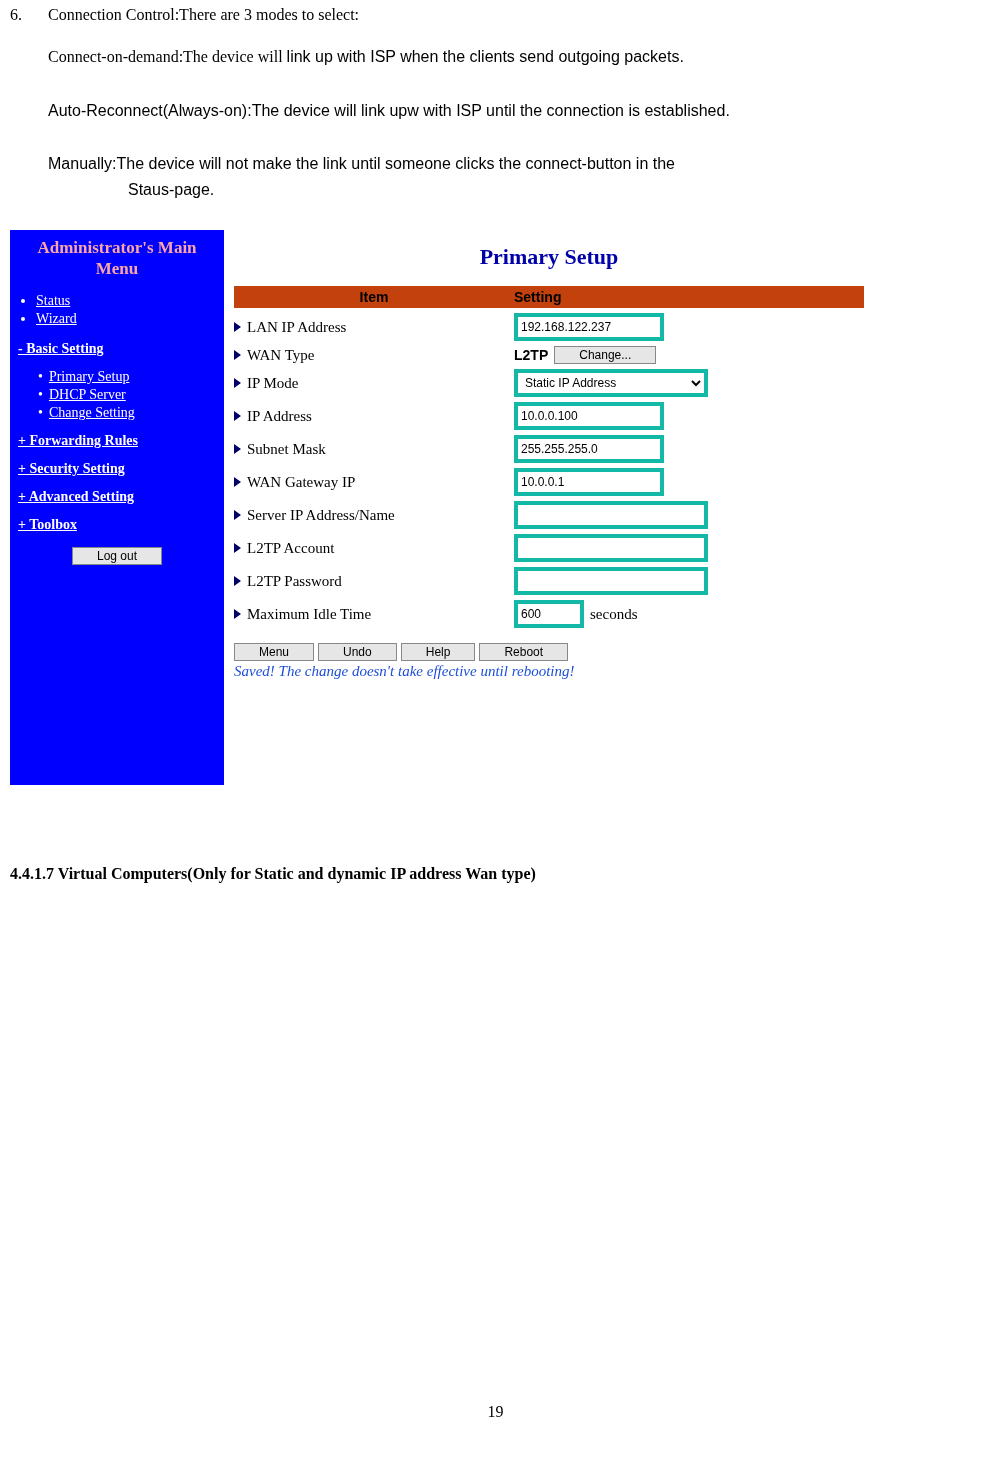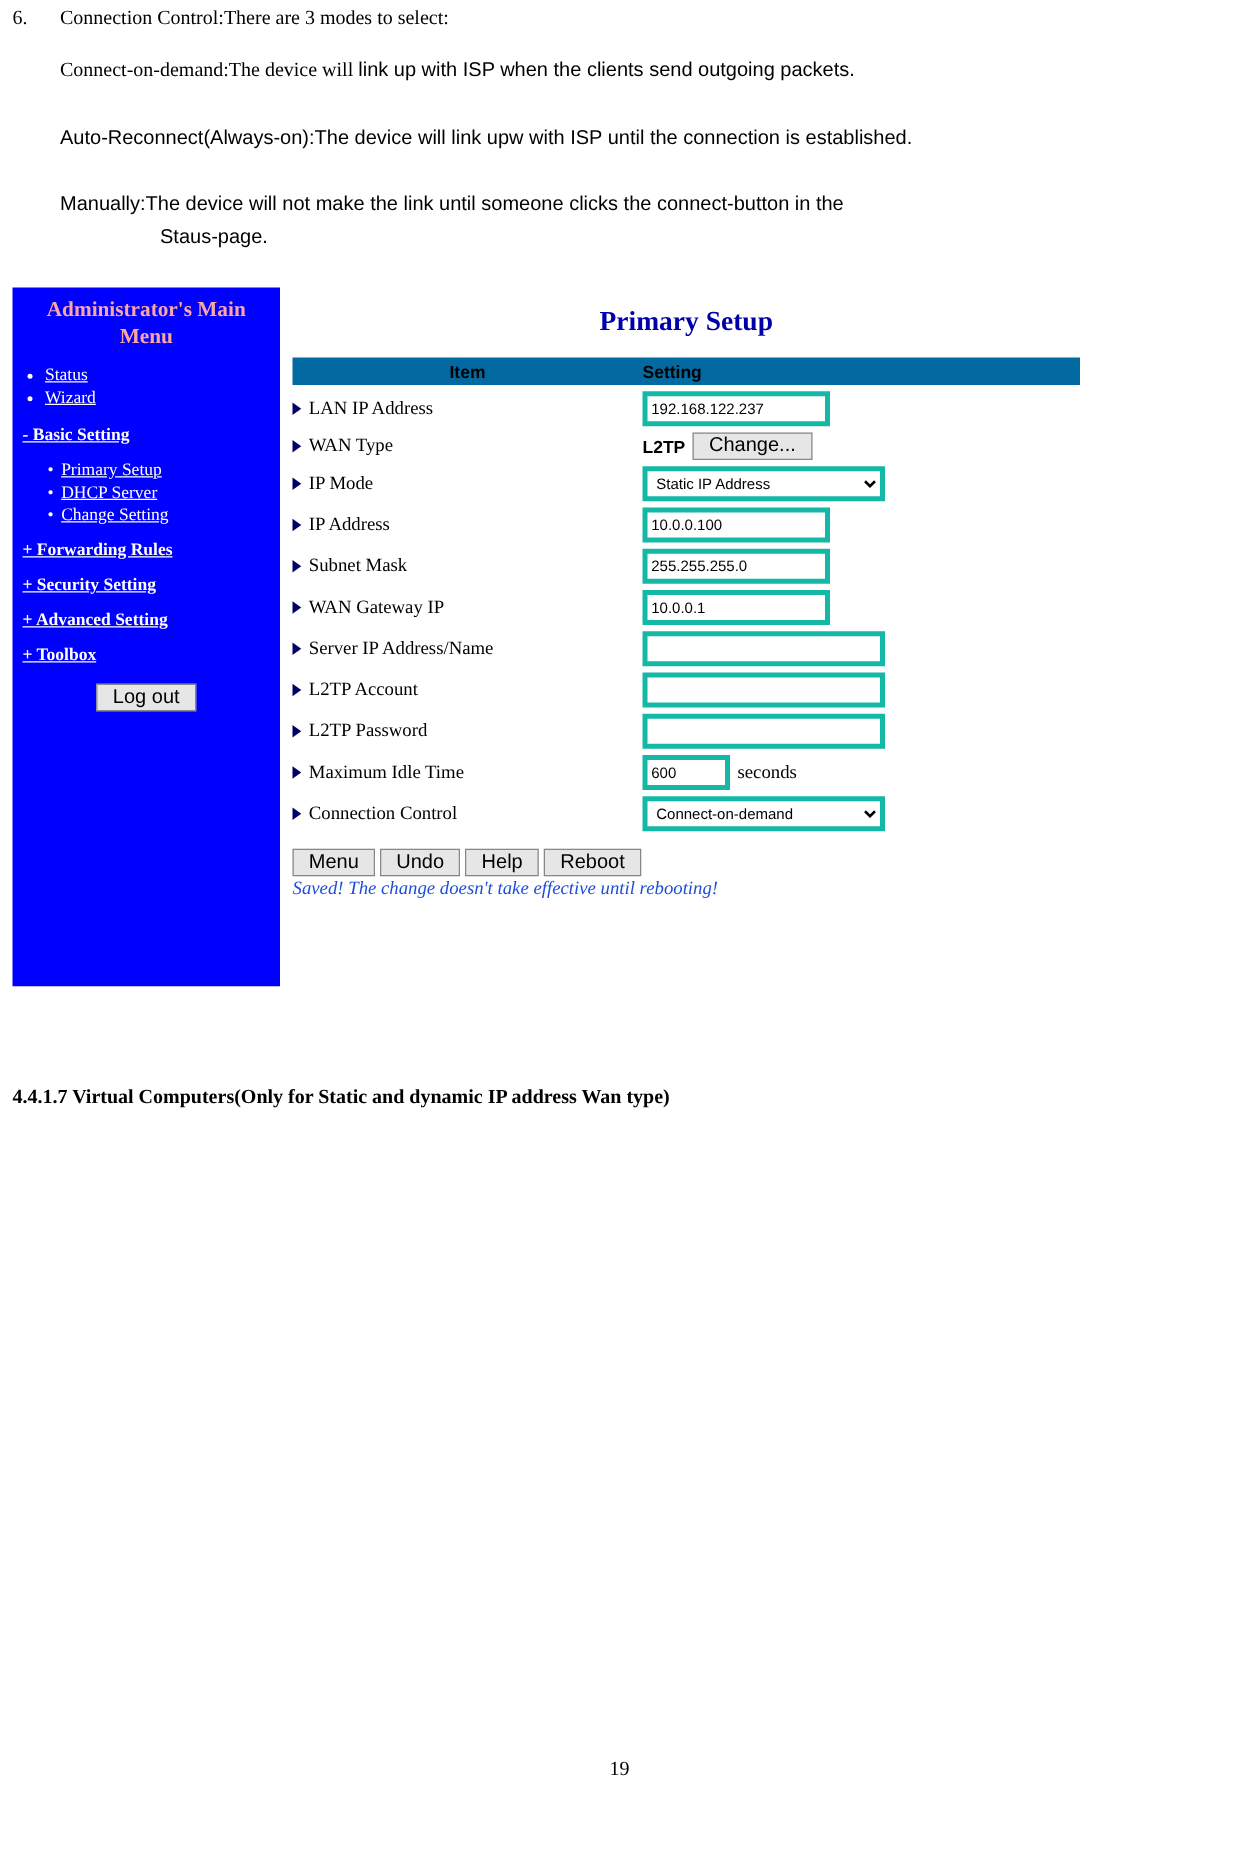--- a/index.html
+++ b/index.html
@@ -80,21 +80,21 @@
   }
   .ps-title {
     color: #0000aa;
     font-weight: bold;
     font-size: 22px;
     text-align: center;
     margin: 8px 0 16px 0;
   }
   .hdr-row {
     display: flex;
-    background: #0369a1;
+    background: #c2410c;
     font-family: Arial, sans-serif;
     font-weight: bold;
     font-size: 14px;
   }
   .hdr-item { width: 280px; text-align: center; padding: 3px 0; }
   .hdr-setting { flex: 1; padding: 3px 0; }
   .form-row {
     display: flex;
     align-items: center;
     margin: 5px 0;
@@ -123,22 +123,22 @@
     height: 18px;
     box-sizing: content-box;
     padding: 1px 3px;
   }
   .w140 { width: 136px; }
   .w180 { width: 180px; }
   .w60 { width: 56px; }
   .wan-prefix { font-family: Arial, sans-serif; font-weight: bold; font-size: 14px;}
   .btn {
     font-family: Arial, sans-serif;
-    font-size: 16px;
-    padding: 1px 12px;
+    font-size: 12px;
+    padding: 1px 24px;
     background: #e6e6e6;
     border: 1px solid #888;
     cursor: pointer;
   }
   .button-bar {
     margin-top: 14px;
   }
   .saved-msg {
     color: #1d4ed8;
     font-style: italic;
@@ -300,31 +300,20 @@
         <div class="lbl">
             <span class="tri"></span>
             <span>Maximum Idle Time</span>
           </div>
         <div class="val">
           <input type="text" class="w60" value="600" style="">
           <span>seconds</span>
         </div>
       </div>
 
-      <div class="form-row">
-        <div class="lbl">
-            <span class="tri"></span>
-            <span>Connection Control</span>
-          </div>
-        <div class="val">
-          <select class="w180">
-            <option>Connect-on-demand</option>
-          </select>
-        </div>
-      </div>
 
       <div class="button-bar">
         <button class="btn">Menu</button>
         <button class="btn">Undo</button>
         <button class="btn">Help</button>
         <button class="btn">Reboot</button>
       </div>
       <div class="saved-msg">Saved! The change doesn't take effective until rebooting!</div>
     </div>
   </div>

